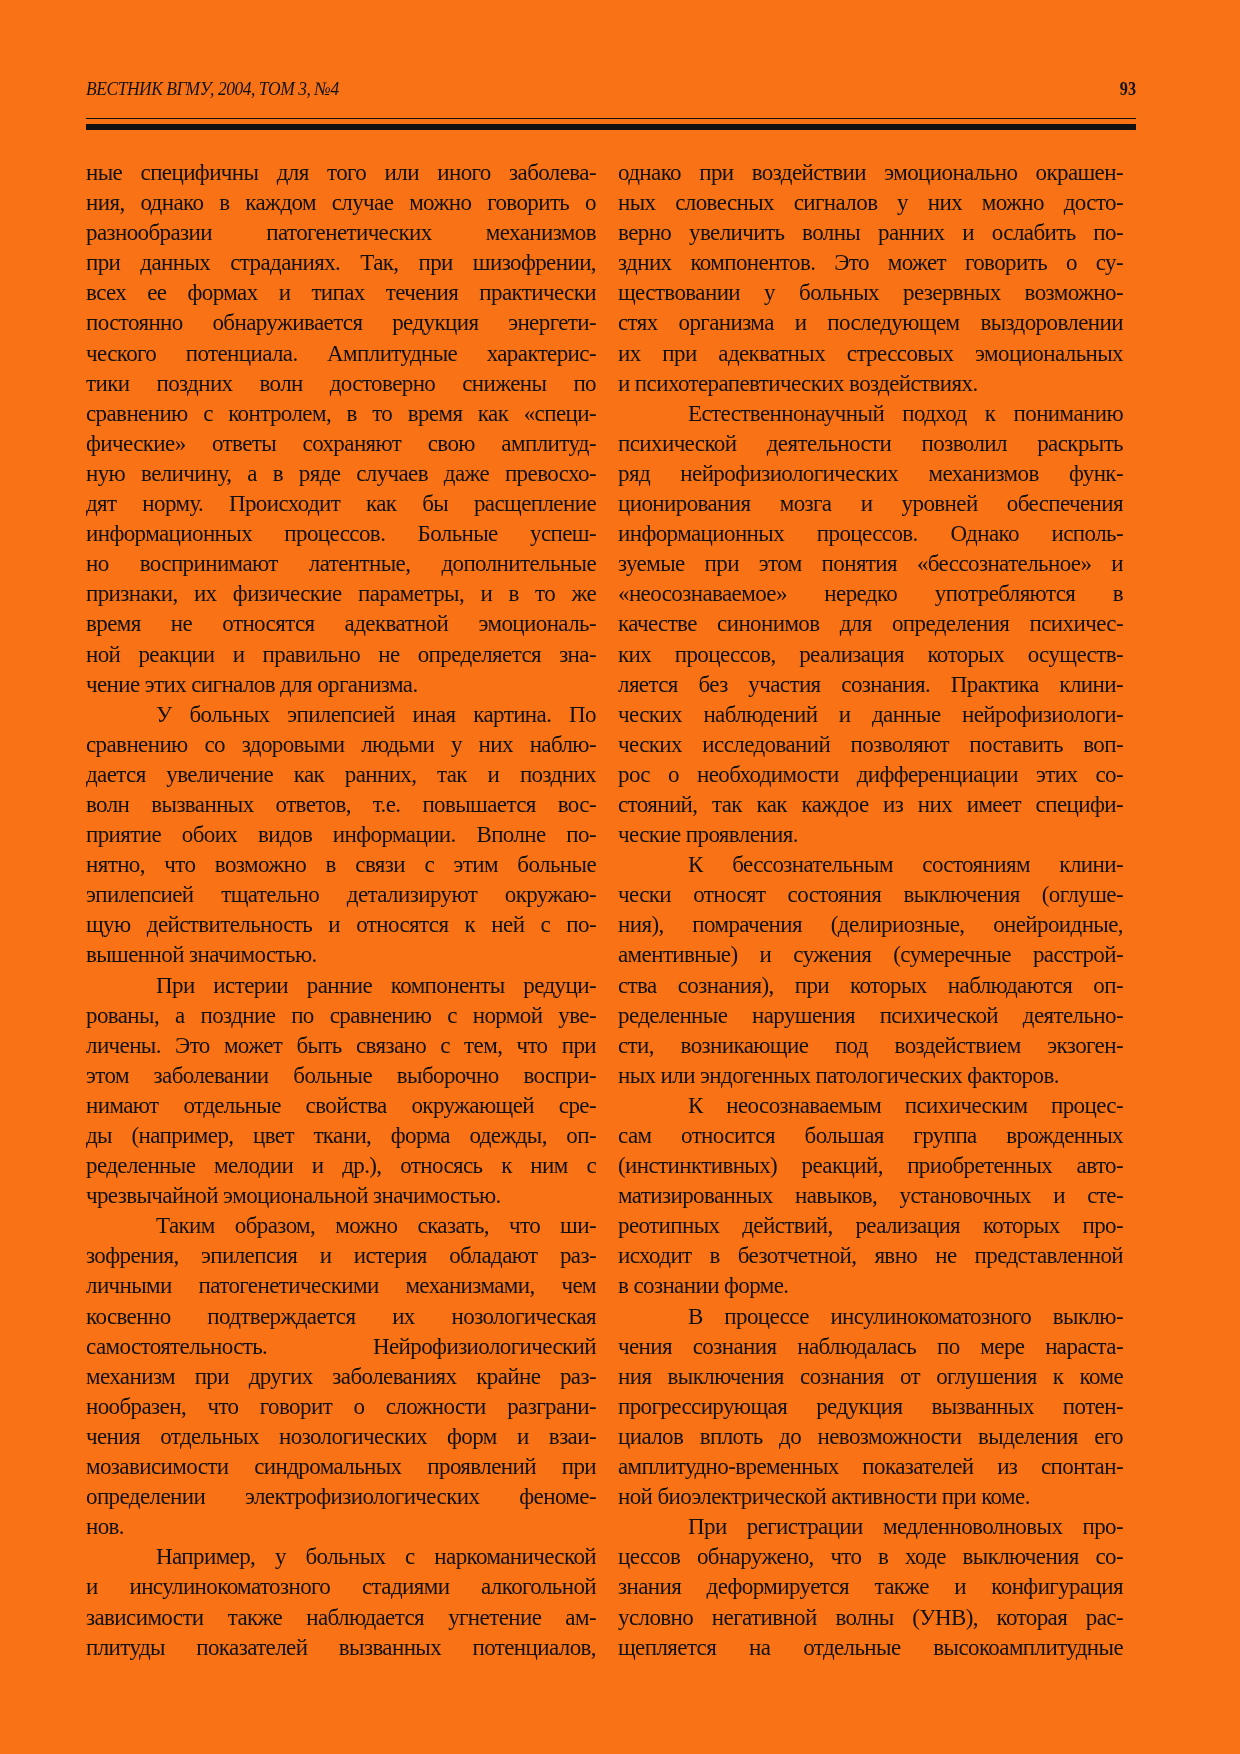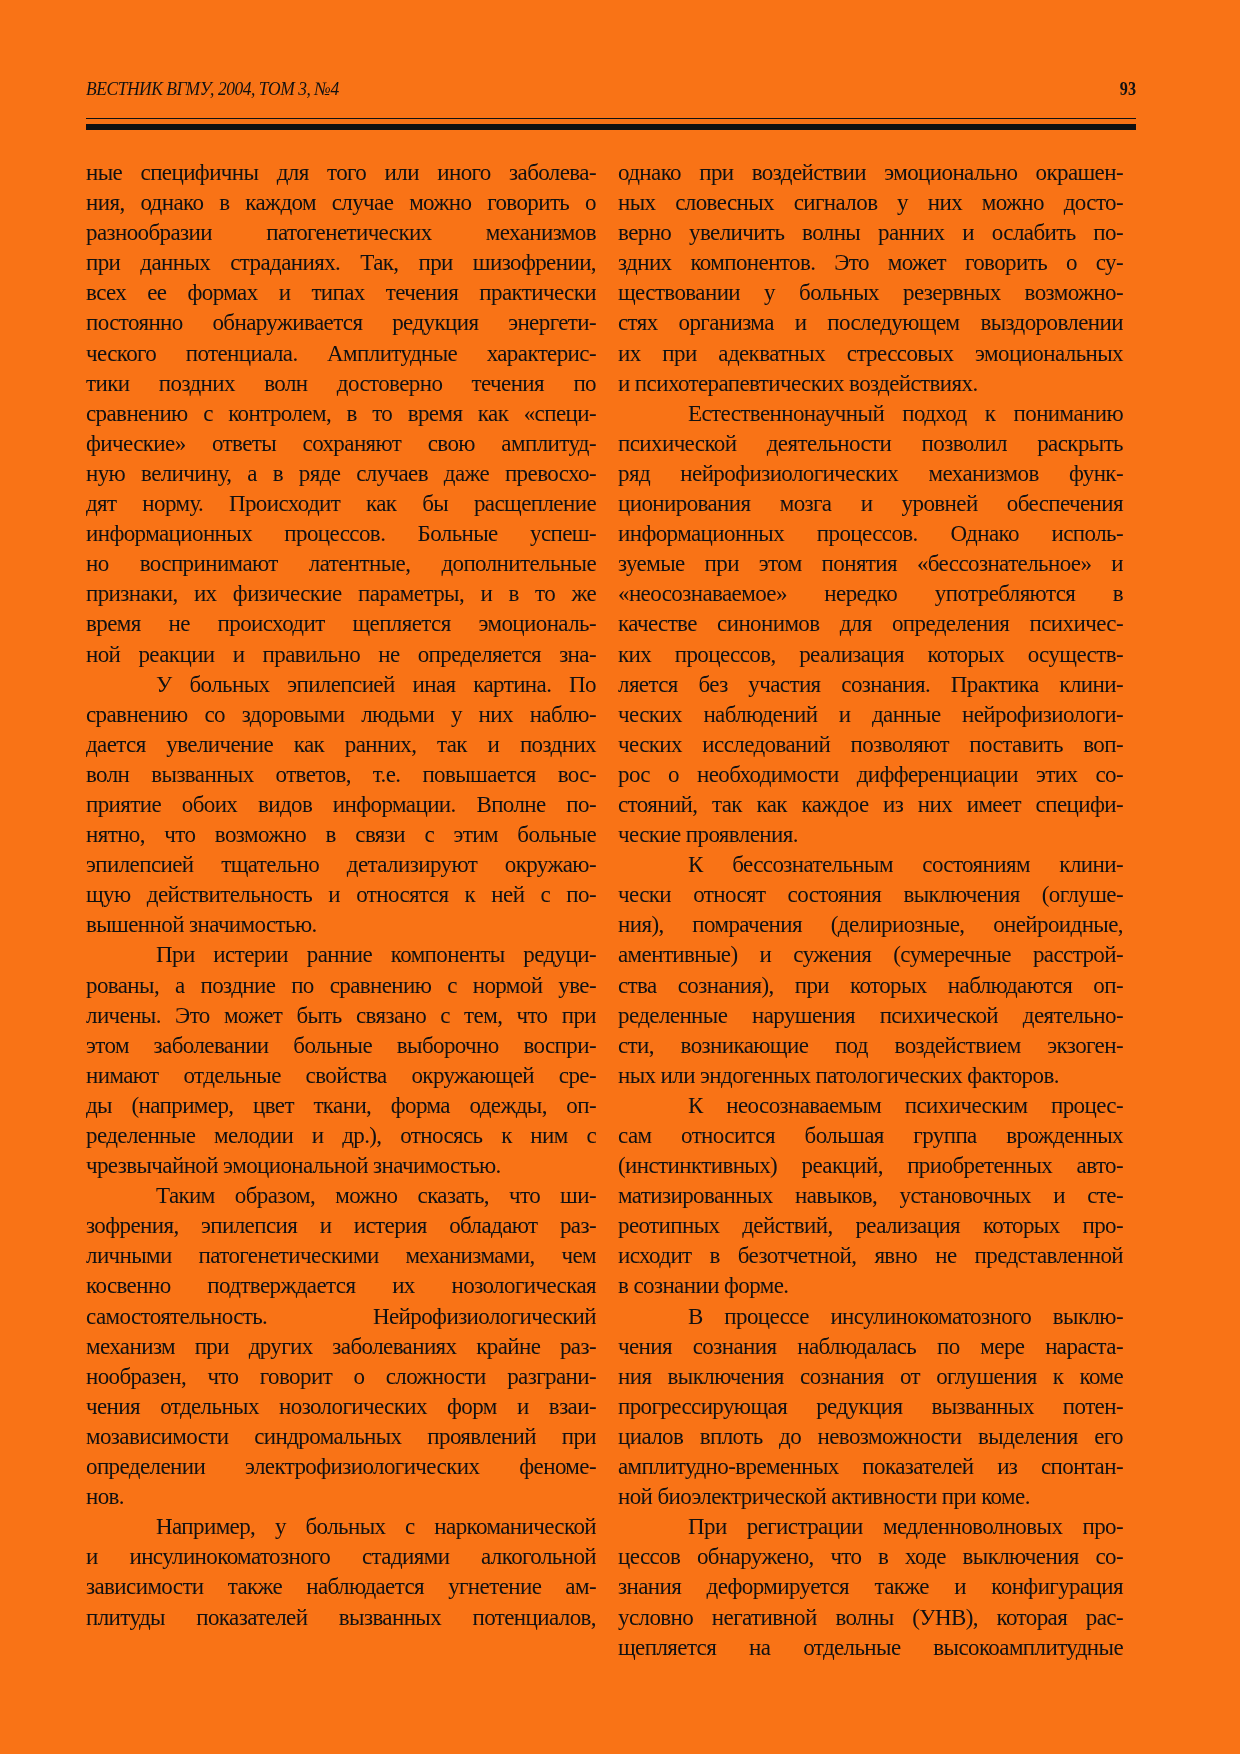--- a/index.html
+++ b/index.html
@@ -29,30 +29,31 @@
   </div>
 
   <div class="column col-left" id="col-left">
       <span class="line">ные специфичны для того или иного заболева-</span>
       <span class="line">ния, однако в каждом случае можно говорить о</span>
       <span class="line">разнообразии патогенетических механизмов</span>
       <span class="line">при данных страданиях. Так, при шизофрении,</span>
       <span class="line">всех ее формах и типах течения практически</span>
       <span class="line">постоянно обнаруживается редукция энергети-</span>
       <span class="line">ческого потенциала. Амплитудные характерис-</span>
-      <span class="line">тики поздних волн достоверно течения по</span>
+      <span class="line">тики поздних волн достоверно снижены по</span>
       <span class="line">сравнению с контролем, в то время как «специ-</span>
       <span class="line">фические» ответы сохраняют свою амплитуд-</span>
       <span class="line">ную величину, а в ряде случаев даже превосхо-</span>
       <span class="line">дят норму. Происходит как бы расщепление</span>
       <span class="line">информационных процессов. Больные успеш-</span>
       <span class="line">но воспринимают латентные, дополнительные</span>
       <span class="line">признаки, их физические параметры, и в то же</span>
-      <span class="line">время не происходит щепляется эмоциональ-</span>
+      <span class="line">время не относятся адекватной эмоциональ-</span>
       <span class="line">ной реакции и правильно не определяется зна-</span>
+      <span class="line last">чение этих сигналов для организма.</span>
       <span class="line indent">У больных эпилепсией иная картина. По</span>
       <span class="line">сравнению со здоровыми людьми у них наблю-</span>
       <span class="line">дается увеличение как ранних, так и поздних</span>
       <span class="line">волн вызванных ответов, т.е. повышается вос-</span>
       <span class="line">приятие обоих видов информации. Вполне по-</span>
       <span class="line">нятно, что возможно в связи с этим больные</span>
       <span class="line">эпилепсией тщательно детализируют окружаю-</span>
       <span class="line">щую действительность и относятся к ней с по-</span>
       <span class="line last">вышенной значимостью.</span>
       <span class="line indent">При истерии ранние компоненты редуци-</span>

